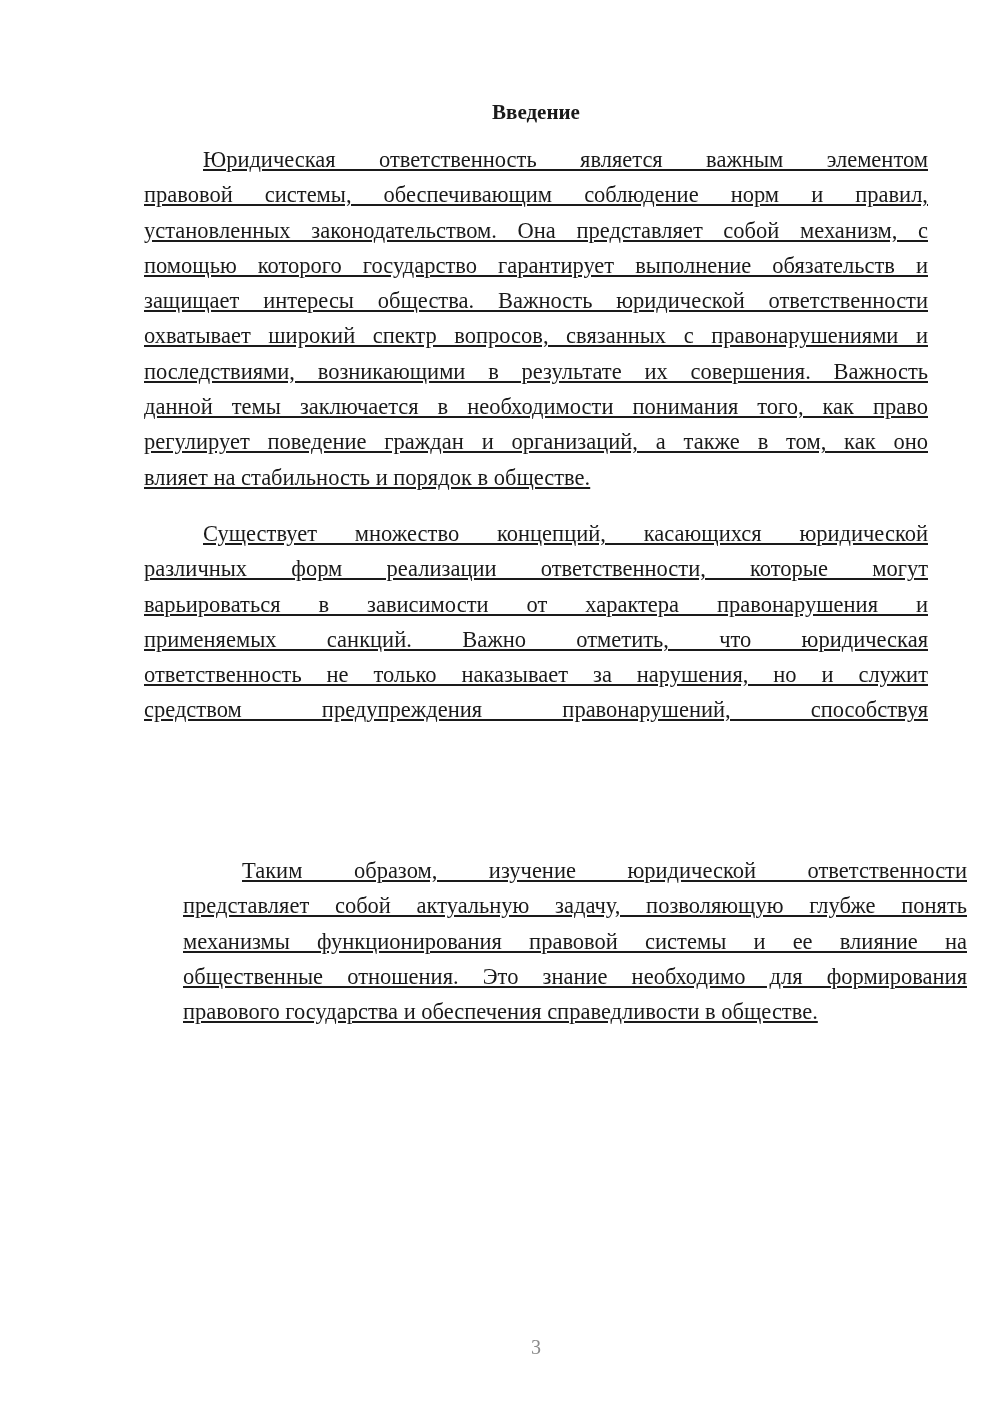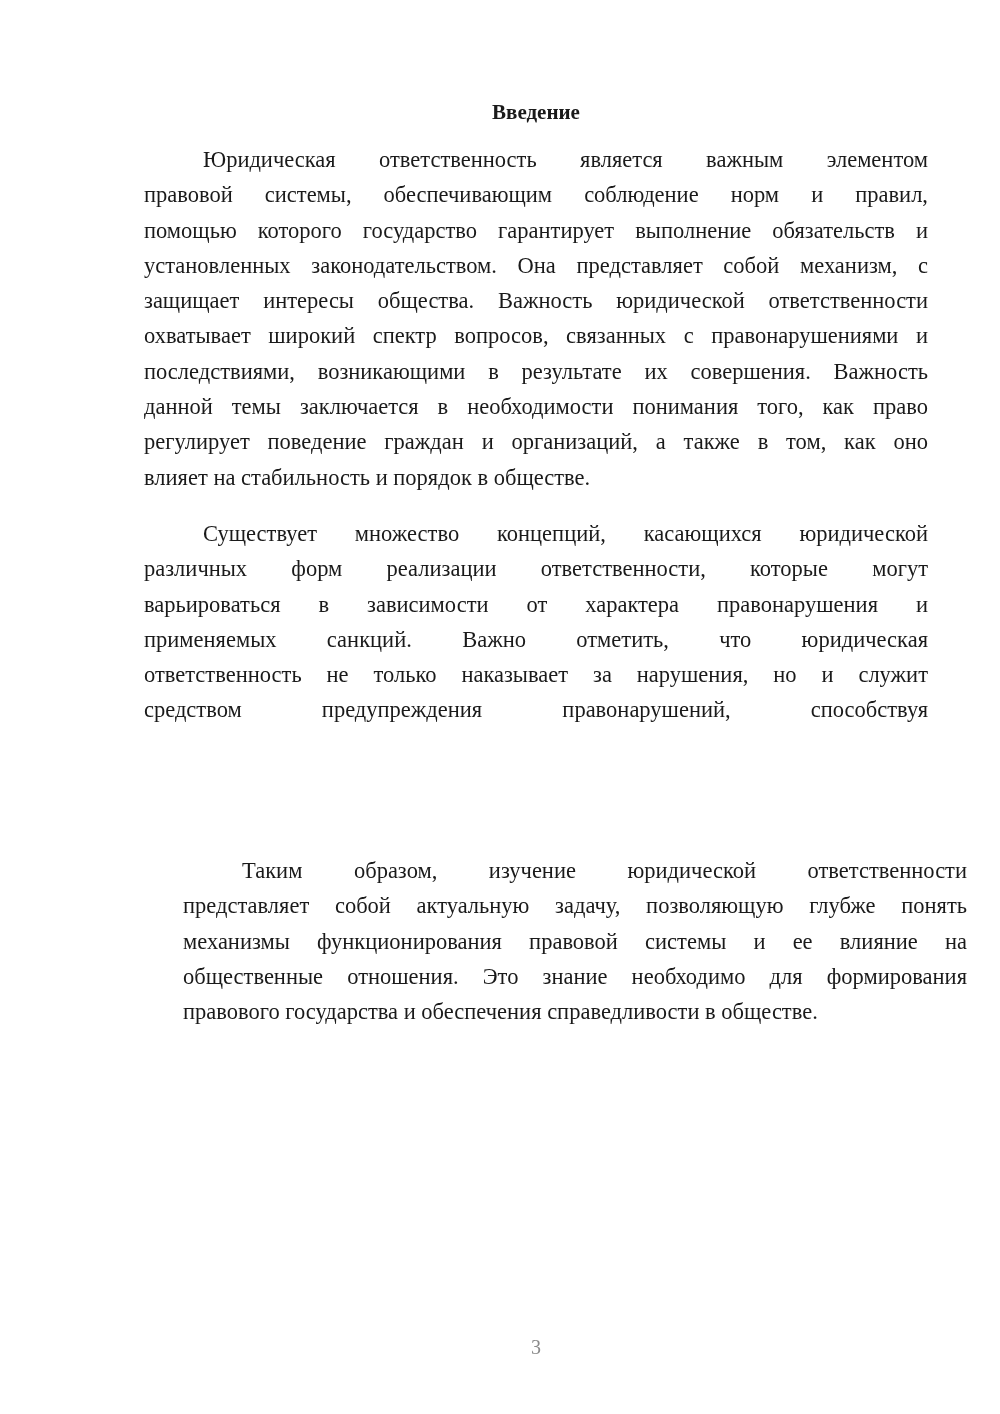--- a/index.html
+++ b/index.html
@@ -3,40 +3,40 @@
 <meta charset="utf-8">
 <style>
   html, body { margin: 0; padding: 0; background: #ffffff; }
   body { width: 1000px; height: 1414px; position: relative; overflow: hidden;
          font-family: "Liberation Serif", "DejaVu Serif", serif; color: #1a1a1a; }
   .page { position: absolute; left: 0; top: 0; width: 1000px; height: 1212px; background: #fff; }
   .title { position: absolute; top: 98px; left: 0; width: 1072px; text-align: center;
            font-weight: bold; font-size: 21px; line-height: 28px; }
   .para { position: absolute; left: 144px; width: 784px; font-size: 22.5px; }
   .line { display: block; height: 35.3px; line-height: 35.3px; white-space: nowrap;
-          text-align: justify; text-align-last: justify; }
+          text-align: justify; text-align-last: justify; text-decoration: underline; }
   .line.last { text-align-last: left; }
   .line.indent { padding-left: 59px; }
   #p1 { top: 142px; }
   #p2 { top: 516px; }
   #p3 { top: 853px; margin-left: 39px; }
   .pagenum { position: absolute; top: 1333px; left: 0; width: 1072px; text-align: center;
              font-size: 20px; color: #8a8a8a; line-height: 28px; }
 </style>
 </head>
 <body>
 
 <div class="page">
   <div class="title">Введение</div>
 
   <div class="para" id="p1">
     <span class="line indent">Юридическая ответственность является важным элементом</span>
     <span class="line">правовой системы, обеспечивающим соблюдение норм и правил,</span>
+    <span class="line">установленных законодательством. Она представляет собой механизм, с</span>
     <span class="line">помощью которого государство гарантирует выполнение обязательств и</span>
-    <span class="line">установленных законодательством. Она представляет собой механизм, с</span>
     <span class="line">защищает интересы общества. Важность юридической ответственности</span>
     <span class="line">охватывает широкий спектр вопросов, связанных с правонарушениями и</span>
     <span class="line">последствиями, возникающими в результате их совершения. Важность</span>
     <span class="line">данной темы заключается в необходимости понимания того, как право</span>
     <span class="line">регулирует поведение граждан и организаций, а также в том, как оно</span>
     <span class="line last">влияет на стабильность и порядок в обществе.</span>
   </div>
 
   <div class="para" id="p2">
     <span class="line indent">Существует множество концепций, касающихся юридической</span>

